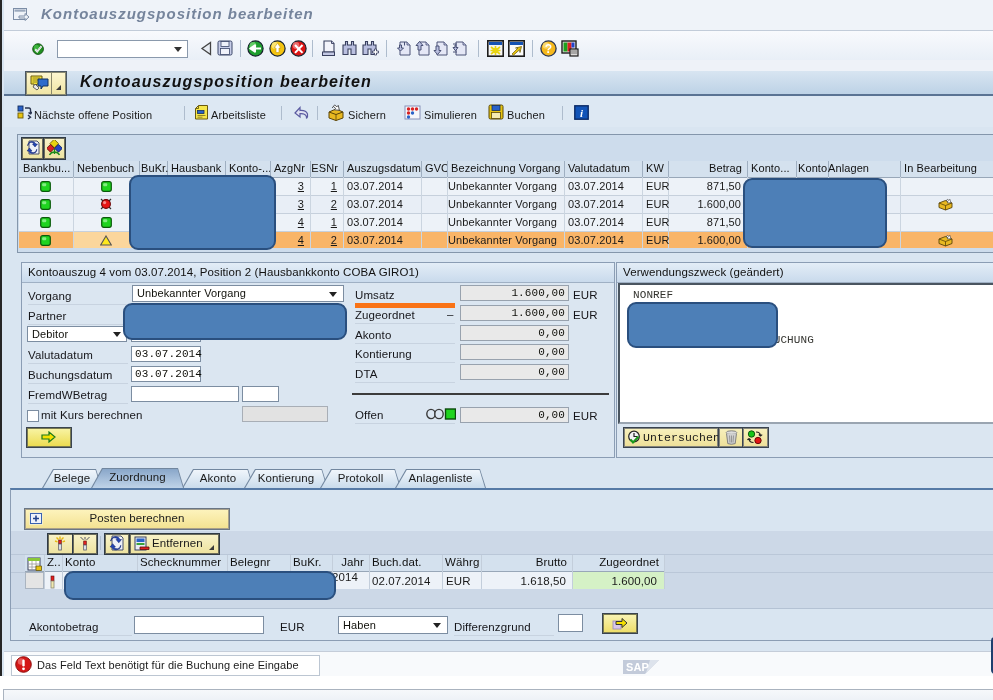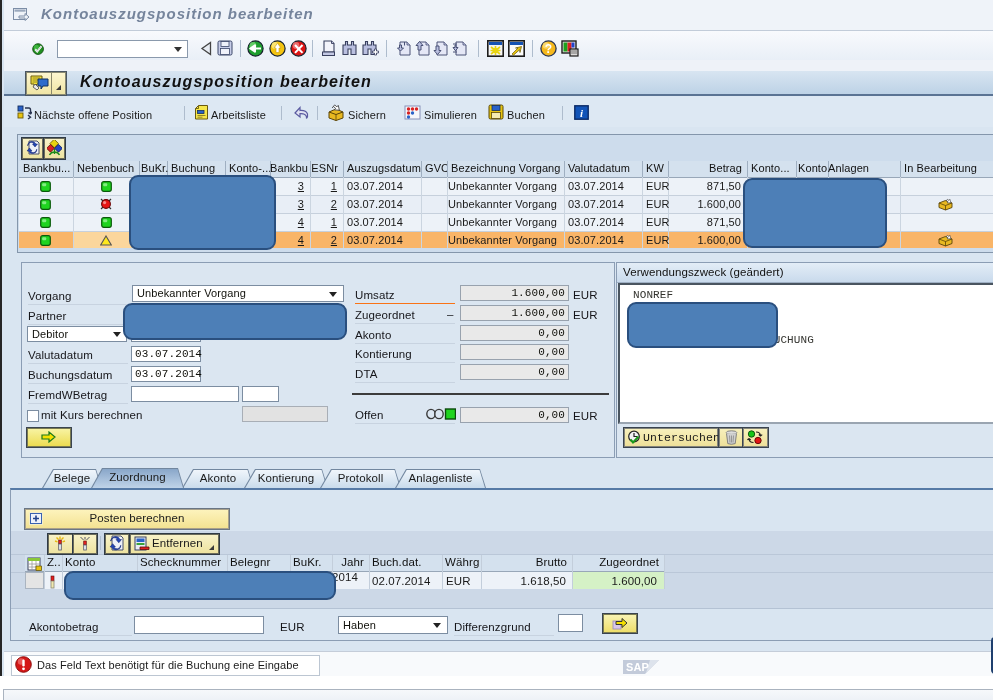--- a/index.html
+++ b/index.html
@@ -303,23 +303,23 @@
 <div class="abs" style="left:623px;top:0;width:1px;height:16px;background:#9fafc1"></div>
 <div class="abs" style="left:649px;top:0;width:1px;height:16px;background:#9fafc1"></div>
 <div class="abs" style="left:728px;top:0;width:1px;height:16px;background:#9fafc1"></div>
 <div class="abs" style="left:777px;top:0;width:1px;height:16px;background:#9fafc1"></div>
 <div class="abs" style="left:809px;top:0;width:1px;height:16px;background:#9fafc1"></div>
 <div class="abs" style="left:881px;top:0;width:1px;height:16px;background:#9fafc1"></div>
 
         <div class="abs" style="left:4px;top:1px;width:50px;overflow:hidden;white-space:nowrap;color:#111">Bankbu...</div>
 <div class="abs" style="left:58px;top:1px;width:62px;overflow:hidden;white-space:nowrap;color:#111">Nebenbuch</div>
 <div class="abs" style="left:122px;top:1px;width:27px;overflow:hidden;white-space:nowrap;color:#111">BuKr.</div>
-<div class="abs" style="left:152px;top:1px;width:54px;overflow:hidden;white-space:nowrap;color:#111">Buchung</div>
+<div class="abs" style="left:152px;top:1px;width:54px;overflow:hidden;white-space:nowrap;color:#111">Hausbank</div>
 <div class="abs" style="left:210px;top:1px;width:41px;overflow:hidden;white-space:nowrap;color:#111">Konto-...</div>
-<div class="abs" style="left:251px;top:1px;width:35px;text-align:right;color:#111">Bankbu</div>
+<div class="abs" style="left:251px;top:1px;width:35px;text-align:right;color:#111">AzgNr</div>
 <div class="abs" style="left:291px;top:1px;width:28px;text-align:right;color:#111">ESNr</div>
 <div class="abs" style="left:328px;top:1px;width:74px;overflow:hidden;white-space:nowrap;color:#111">Auszugsdatum</div>
 <div class="abs" style="left:406px;top:1px;width:22px;overflow:hidden;white-space:nowrap;color:#111">GVC</div>
 <div class="abs" style="left:432px;top:1px;width:113px;overflow:hidden;white-space:nowrap;color:#111">Bezeichnung Vorgang</div>
 <div class="abs" style="left:549px;top:1px;width:74px;overflow:hidden;white-space:nowrap;color:#111">Valutadatum</div>
 <div class="abs" style="left:627px;top:1px;width:22px;overflow:hidden;white-space:nowrap;color:#111">KW</div>
 <div class="abs" style="left:649px;top:1px;width:74px;text-align:right;color:#111">Betrag</div>
 <div class="abs" style="left:732px;top:1px;width:45px;overflow:hidden;white-space:nowrap;color:#111">Konto...</div>
 <div class="abs" style="left:779px;top:1px;width:30px;overflow:hidden;white-space:nowrap;color:#111">Konto</div>
 <div class="abs" style="left:809px;top:1px;width:67px;color:#111">Anlagen</div>
@@ -395,20 +395,23 @@
             <path d="M1 5 L7.5 7.5 L14 5 M7.5 7.5 L7.5 12" fill="none" stroke="#5a4408" stroke-width="0.8"></path>
             <path d="M8.5 4.5 L8.5 2 L10.5 2 L10.5 0.5 L13.5 2.8 L10.5 5 L10.5 3.6 L8.5 3.6" fill="#fff" stroke="#444" stroke-width="0.6" transform="rotate(35 10 3)"></path>
           </svg>
 
         <div class="redact" style="left:110px;top:14px;width:143px;height:71px;"></div>
         <div class="redact" style="left:724px;top:17px;width:140px;height:66px;"></div>
       </div>
     </div>
 
     <div class="gbox" style="left:17px;top:135px;width:592px;height:194px;">
+      <div class="gtitle">
+          <span>Kontoauszug 4 vom 03.07.2014, Position 2 (Hausbankkonto COBA GIRO1)</span>
+        </div>
       <div class="lbl" style="left:6px;top:27px;width:100px;border-bottom:1px solid #c8d3e0;height:14px">Vorgang</div>
       <div class="ifield" style="left:110px;top:22px;width:212px;height:17px;font-family:'Liberation Sans'">
         <span style="position:absolute;left:4px;top:1px">Unbekannter Vorgang</span>
         <svg class="abs" style="right:5px;top:6px" width="9" height="6">
             <path d="M0 0 L8 0 L4 5 Z" fill="#222"></path>
           </svg>
       </div>
       <div class="lbl" style="left:6px;top:47px;width:100px;border-bottom:1px solid #c8d3e0;height:14px">Partner</div>
       <div class="ifield" style="left:110px;top:42px;width:212px;height:17px"></div>
       <div class="ifield" style="left:5px;top:63px;width:100px;height:16px;font-family:'Liberation Sans'">
@@ -427,21 +430,21 @@
       <div class="ifield" style="left:220px;top:123px;width:37px;height:16px"></div>
       <div class="abs" style="left:5px;top:147px;width:10px;height:10px;background:#fff;border:1px solid #7c8da1"></div>
       <div class="lbl" style="left:19px;top:146px;width:200px">mit Kurs berechnen</div>
       <div class="abs" style="left:220px;top:143px;width:86px;height:16px;background:#e2e2e2;border:1px solid #a8aeb6;box-sizing:border-box"></div>
       <div class="abs" style="left:5px;top:165px;width:42px;height:17px;background:linear-gradient(#f8f3a2,#ecdc52);border:1px solid #7a7a50;outline:1px solid #3a4450;">
         <svg class="abs" style="left:13px;top:2px" width="15" height="12" viewBox="0 0 15 12">
           <path d="M1 4 L8 4 L8 1 L14 6 L8 11 L8 8 L1 8 Z" fill="#f5e000" stroke="#1a7a1a" stroke-width="1.2"></path>
         </svg>
       </div>
 
-      <div class="lbl" style="left:333px;top:26px;width:100px;border-bottom:1px solid #f97316;height:14px">Umsatz</div>
+      <div class="lbl" style="left:333px;top:26px;width:100px;border-bottom:5px solid #f97316;height:14px">Umsatz</div>
       <div class="rofield" style="left:438px;top:22px;width:109px;height:16px">1.600,00</div>
       <div class="lbl" style="left:551px;top:26px">EUR</div>
       <div class="lbl" style="left:333px;top:46px;width:100px;border-bottom:1px solid #c8d3e0;height:14px">Zugeordnet</div>
       <div class="lbl" style="left:425px;top:45px">–</div>
       <div class="rofield" style="left:438px;top:42px;width:109px;height:16px">1.600,00</div>
       <div class="lbl" style="left:551px;top:46px">EUR</div>
       <div class="lbl" style="left:333px;top:66px;width:100px;border-bottom:1px solid #c8d3e0;height:14px">Akonto</div>
       <div class="rofield" style="left:438px;top:62px;width:109px;height:16px">0,00</div>
       <div class="lbl" style="left:333px;top:85px;width:100px;border-bottom:1px solid #c8d3e0;height:14px">Kontierung</div>
       <div class="rofield" style="left:438px;top:81px;width:109px;height:16px">0,00</div>

